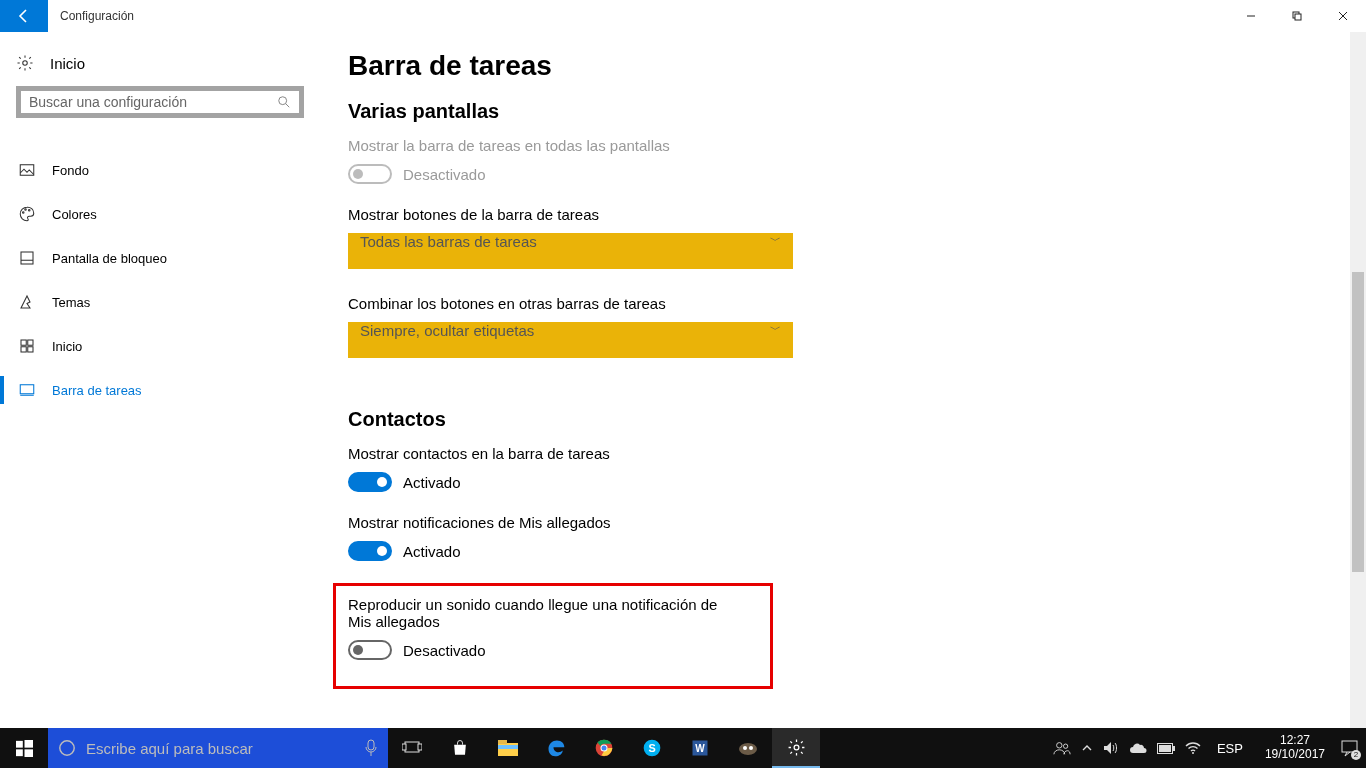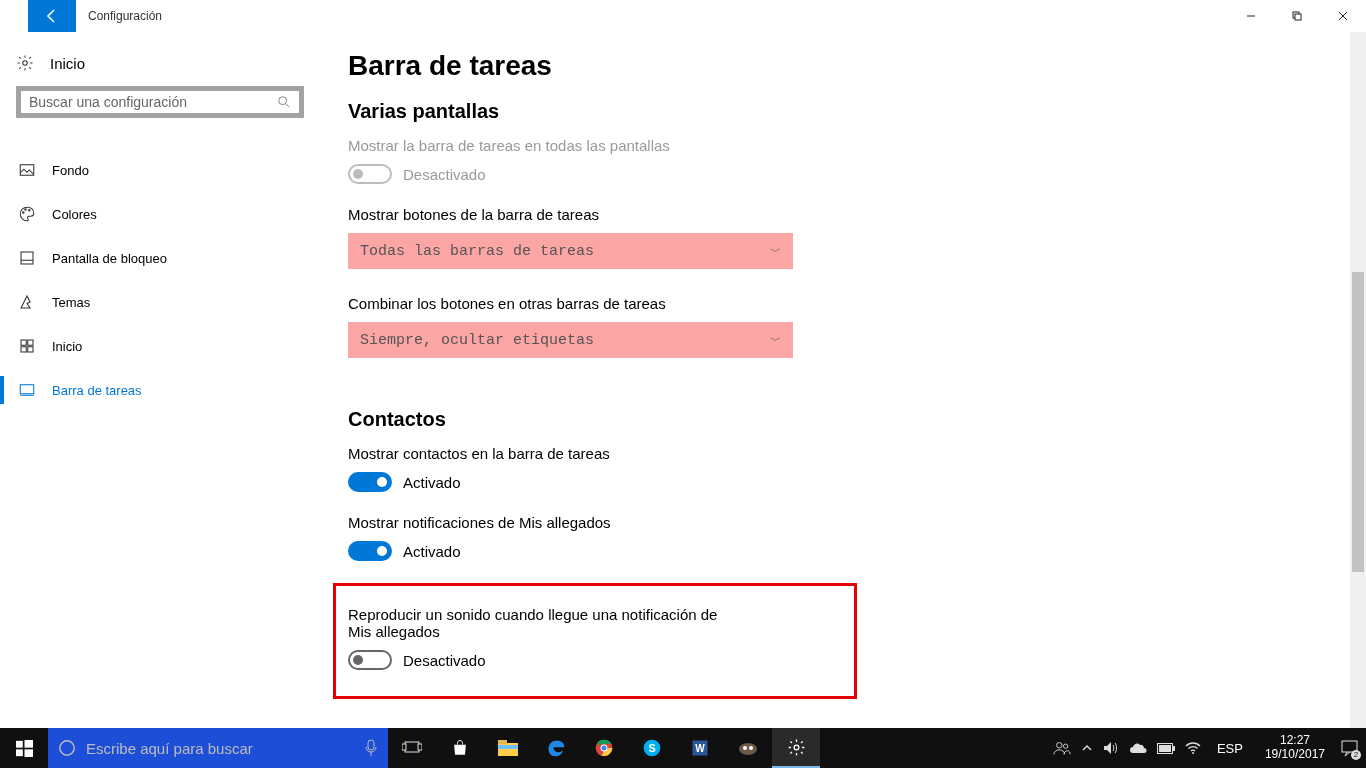--- a/index.html
+++ b/index.html
@@ -14,21 +14,20 @@
     position: relative;
     font-smooth: never;
     -webkit-font-smoothing: none;
   }
   
   .titlebar {
     height: 32px;
     display: flex;
     align-items: stretch;
     background: #fff;
-    margin-left: 28px;
   }
   .back-btn {
     width: 48px;
     background: #0078d7;
     color: #fff;
     display: flex;
     align-items: center;
     justify-content: center;
     font-size: 16px;
   }
@@ -156,37 +155,35 @@
   .toggle.on .knob {
     width: 10px; height: 10px; border-radius: 50%;
     background: #fff;
     position: absolute; top: 3px; right: 3px;
   }
   .toggle-state { font-size: 15px; }
   .disabled .toggle-state { color: #9a9a9a; }
   .dropdown {
     width: 445px;
     height: 36px;
-    background: #fca5a5;
+    background: #eab308;
     color: #555;
     display: flex;
-    align-items: center;
     justify-content: space-between;
     padding: 0 12px;
     font-size: 15px;
     margin-bottom: 26px;
-    font-family: Liberation Mono, monospace;
   }
   .chev { font-size: 11px; color: #555; }
   .setting-block { margin-bottom: 6px; }
   .highlight {
     border: 3px solid #e60000;
-    padding: 20px 12px 4px 12px;
+    padding: 10px 12px 4px 12px;
     margin-left: -15px;
-    width: 524px;
+    width: 440px;
   }
   
   .scroll-track {
     position: absolute;
     right: 0; top: 32px; bottom: 40px;
     width: 16px;
     background: #f0f0f0;
   }
   .scroll-thumb {
     position: absolute;

